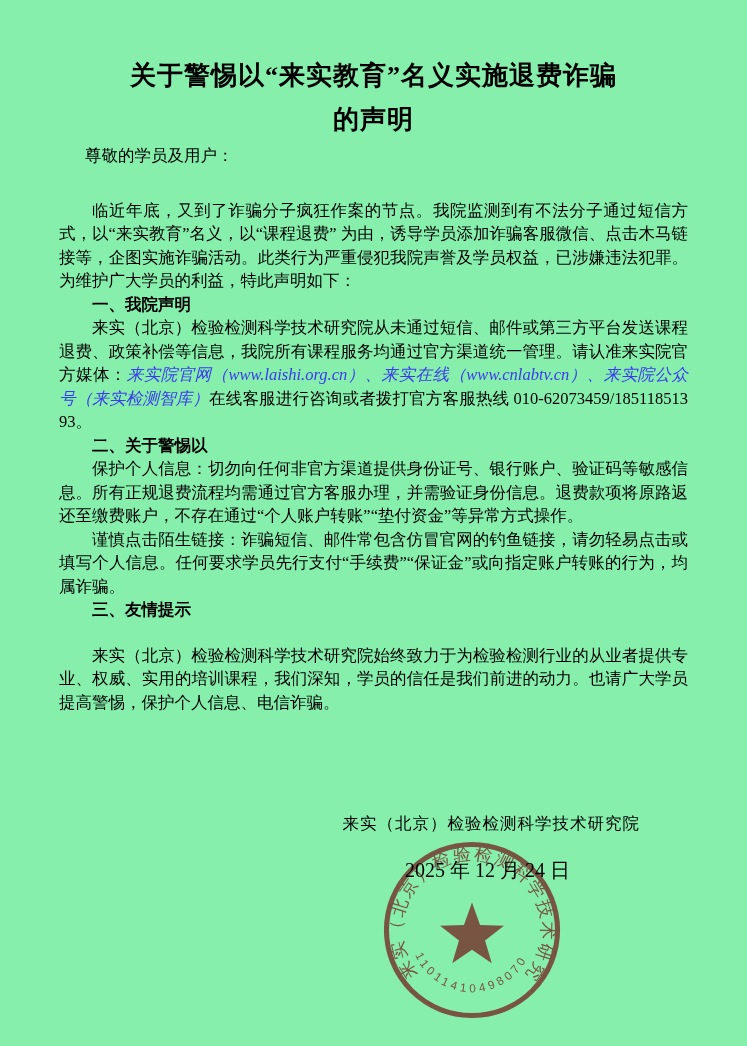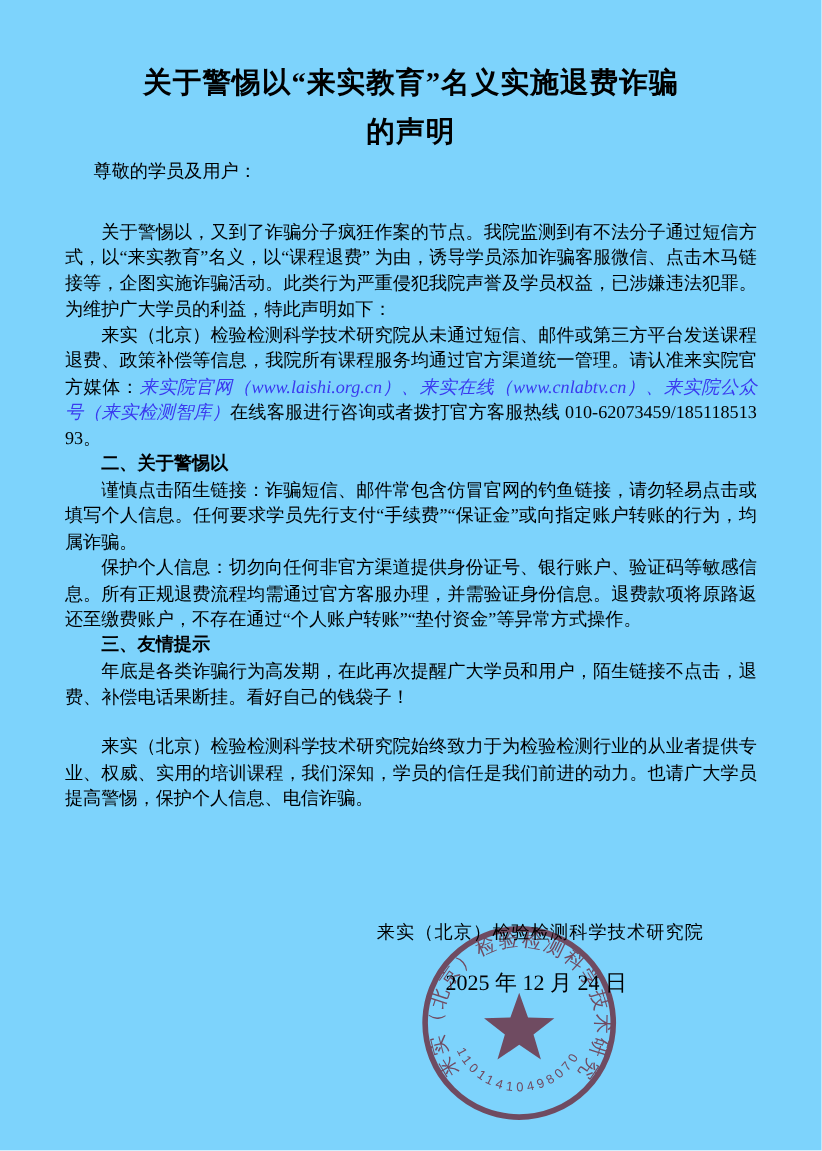--- a/index.html
+++ b/index.html
@@ -1,19 +1,19 @@
 <!DOCTYPE html>
 <html><head>
 <meta charset="utf-8">
 <style>
   html,body{margin:0;padding:0;background:#ffffff;}
   .page{
     position:relative;
     width:747px;height:1046px;
-    background:#7dd3fc;
+    background:#86efac;
     font-family:"Liberation Serif","DejaVu Serif",serif;
     color:#000;
     overflow:hidden;
   }
   .content{
     position:absolute;
     left:59px;right:59px;top:54px;
   }
   .doc-title{
     font-size:26px;
@@ -74,30 +74,30 @@
 </head>
 <body>
 
 <div class="page">
   <div class="content">
 
     <h1 class="doc-title"><span>关于警惕以“来实教育”名义实施退费诈骗</span><br><span>的声明</span></h1>
 
     <div class="salutation">尊敬的学员及用户：</div>
 
-    <p class="body-line">关于警惕以，又到了诈骗分子疯狂作案的节点。我院监测到有不法分子通过短信方式，以“来实教育”名义，以“课程退费” 为由，诱导学员添加诈骗客服微信、点击木马链接等，企图实施诈骗活动。此类行为严重侵犯我院声誉及学员权益，已涉嫌违法犯罪。为维护广大学员的利益，特此声明如下：</p>
+    <p class="body-line">临近年底，又到了诈骗分子疯狂作案的节点。我院监测到有不法分子通过短信方式，以“来实教育”名义，以“课程退费” 为由，诱导学员添加诈骗客服微信、点击木马链接等，企图实施诈骗活动。此类行为严重侵犯我院声誉及学员权益，已涉嫌违法犯罪。为维护广大学员的利益，特此声明如下：</p>
 
+    <p class="section-heading">一、我院声明</p>
     <p class="body-line"><span>来实（北京）检验检测科学技术研究院从未通过短信、邮件或第三方平台发送课程退费、政策补偿等信息，我院所有课程服务均通过官方渠道统一管理。请认准来实院官方媒体：</span><span class="link-blue">来实院官网（www.laishi.org.cn）</span><span class="link-blue">、</span><span class="link-blue">来实在线（www.cnlabtv.cn）</span><span class="link-blue">、</span><span class="link-blue">来实院公众号（来实检测智库）</span><span>在线客服进行咨询或者拨打官方客服热线 010-62073459/18511851393。</span></p>
 
     <p class="section-heading">二、关于警惕以</p>
+    <p class="body-line">保护个人信息：切勿向任何非官方渠道提供身份证号、银行账户、验证码等敏感信息。所有正规退费流程均需通过官方客服办理，并需验证身份信息。退费款项将原路返还至缴费账户，不存在通过“个人账户转账”“垫付资金”等异常方式操作。</p>
     <p class="body-line">谨慎点击陌生链接：诈骗短信、邮件常包含仿冒官网的钓鱼链接，请勿轻易点击或填写个人信息。任何要求学员先行支付“手续费”“保证金”或向指定账户转账的行为，均属诈骗。</p>
-    <p class="body-line">保护个人信息：切勿向任何非官方渠道提供身份证号、银行账户、验证码等敏感信息。所有正规退费流程均需通过官方客服办理，并需验证身份信息。退费款项将原路返还至缴费账户，不存在通过“个人账户转账”“垫付资金”等异常方式操作。</p>
 
     <p class="section-heading">三、友情提示</p>
-    <p class="body-line">年底是各类诈骗行为高发期，在此再次提醒广大学员和用户，陌生链接不点击，退费、补偿电话果断挂。看好自己的钱袋子！</p>
 
     <div class="spacer-line"></div>
 
     <p class="body-line">来实（北京）检验检测科学技术研究院始终致力于为检验检测行业的从业者提供专业、权威、实用的培训课程，我们深知，学员的信任是我们前进的动力。也请广大学员提高警惕，保护个人信息、电信诈骗。</p>
 
     <div class="spacer-line"></div>
 
 
     <div class="sig-org">来实（北京）检验检测科学技术研究院</div>
     <div class="sig-date">2025 年 12 月 24 日</div>

